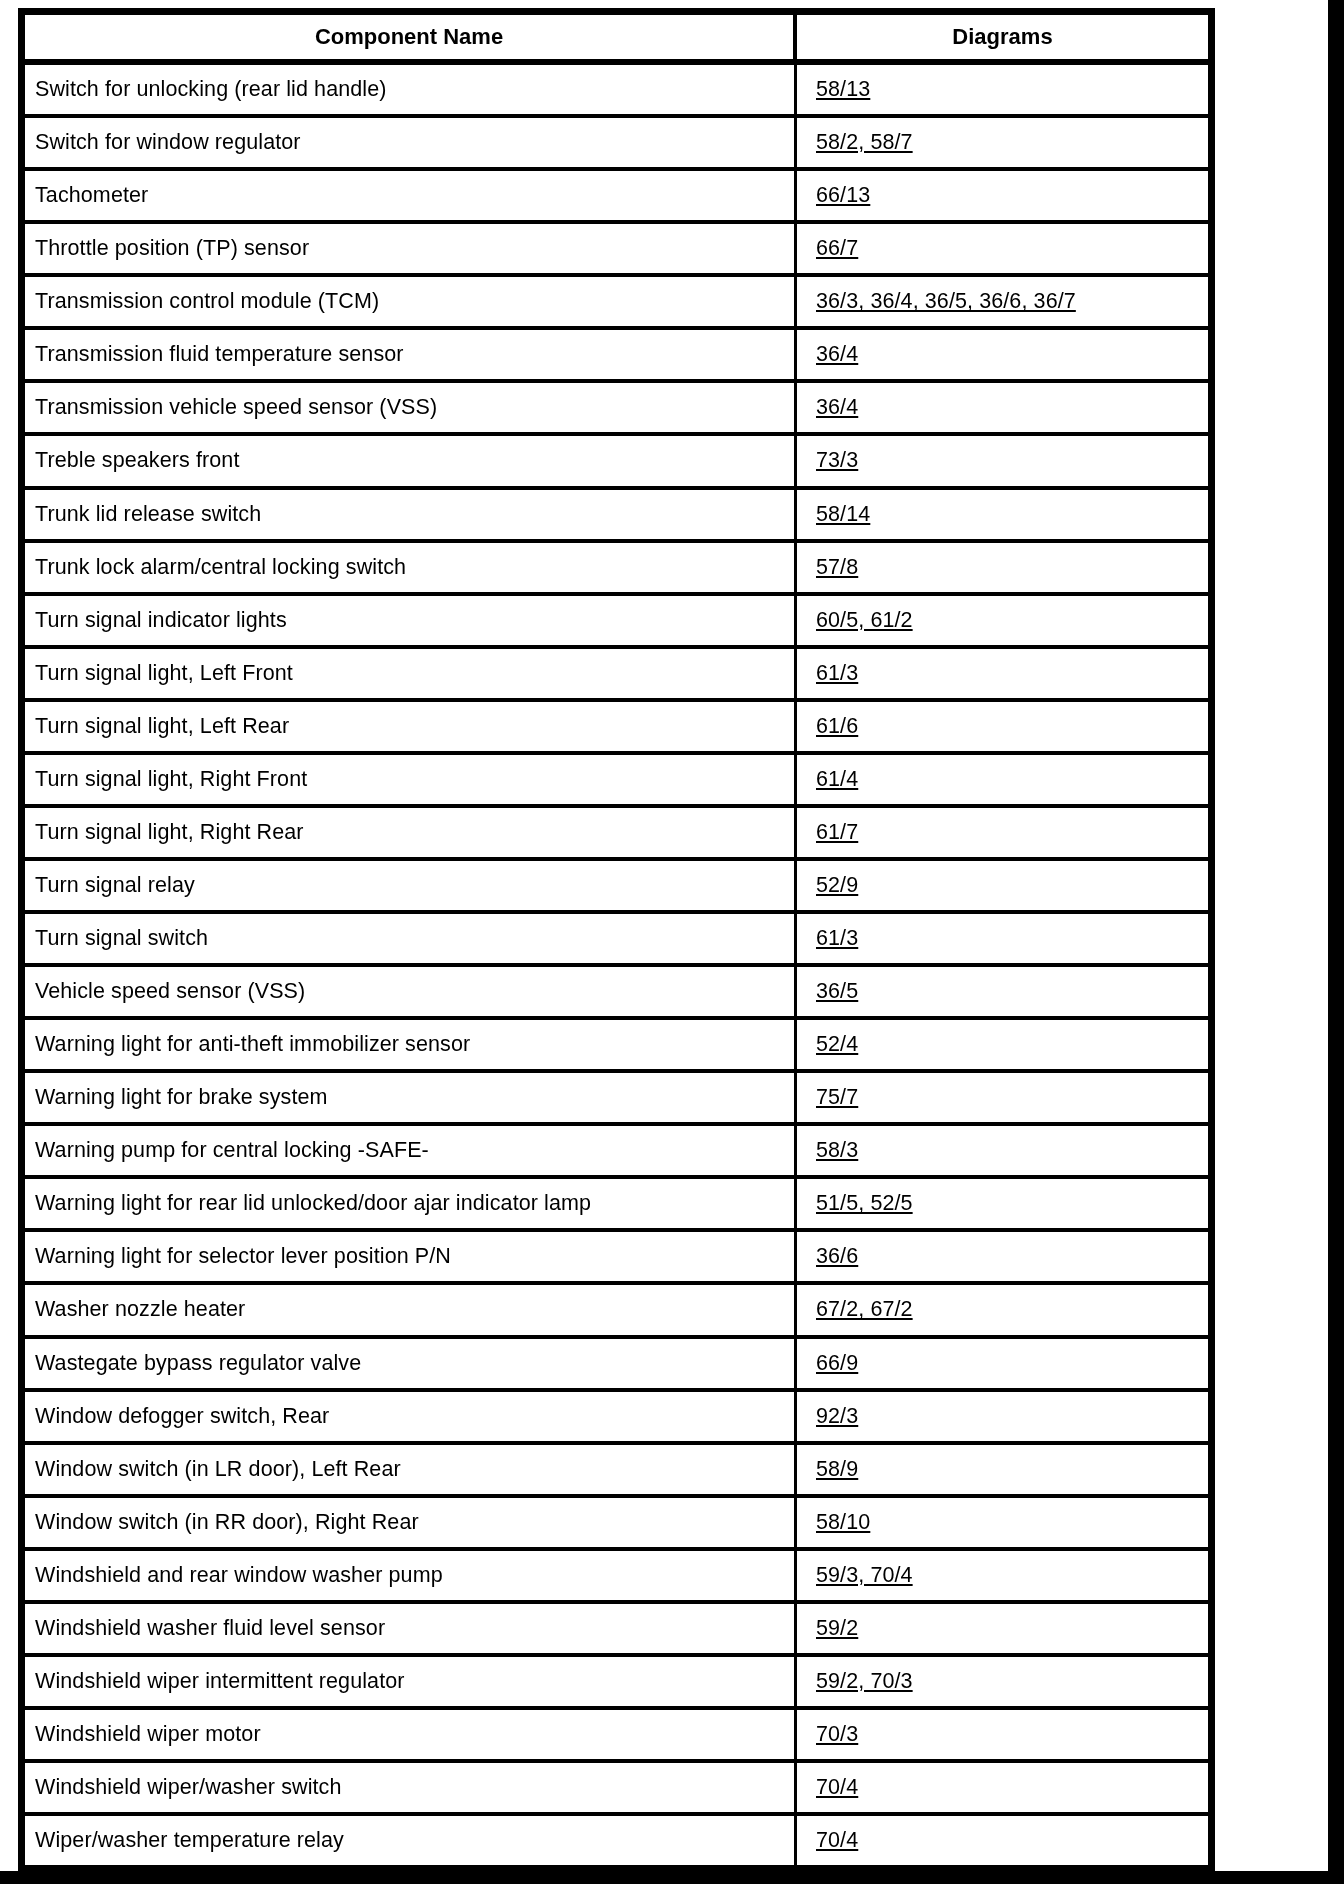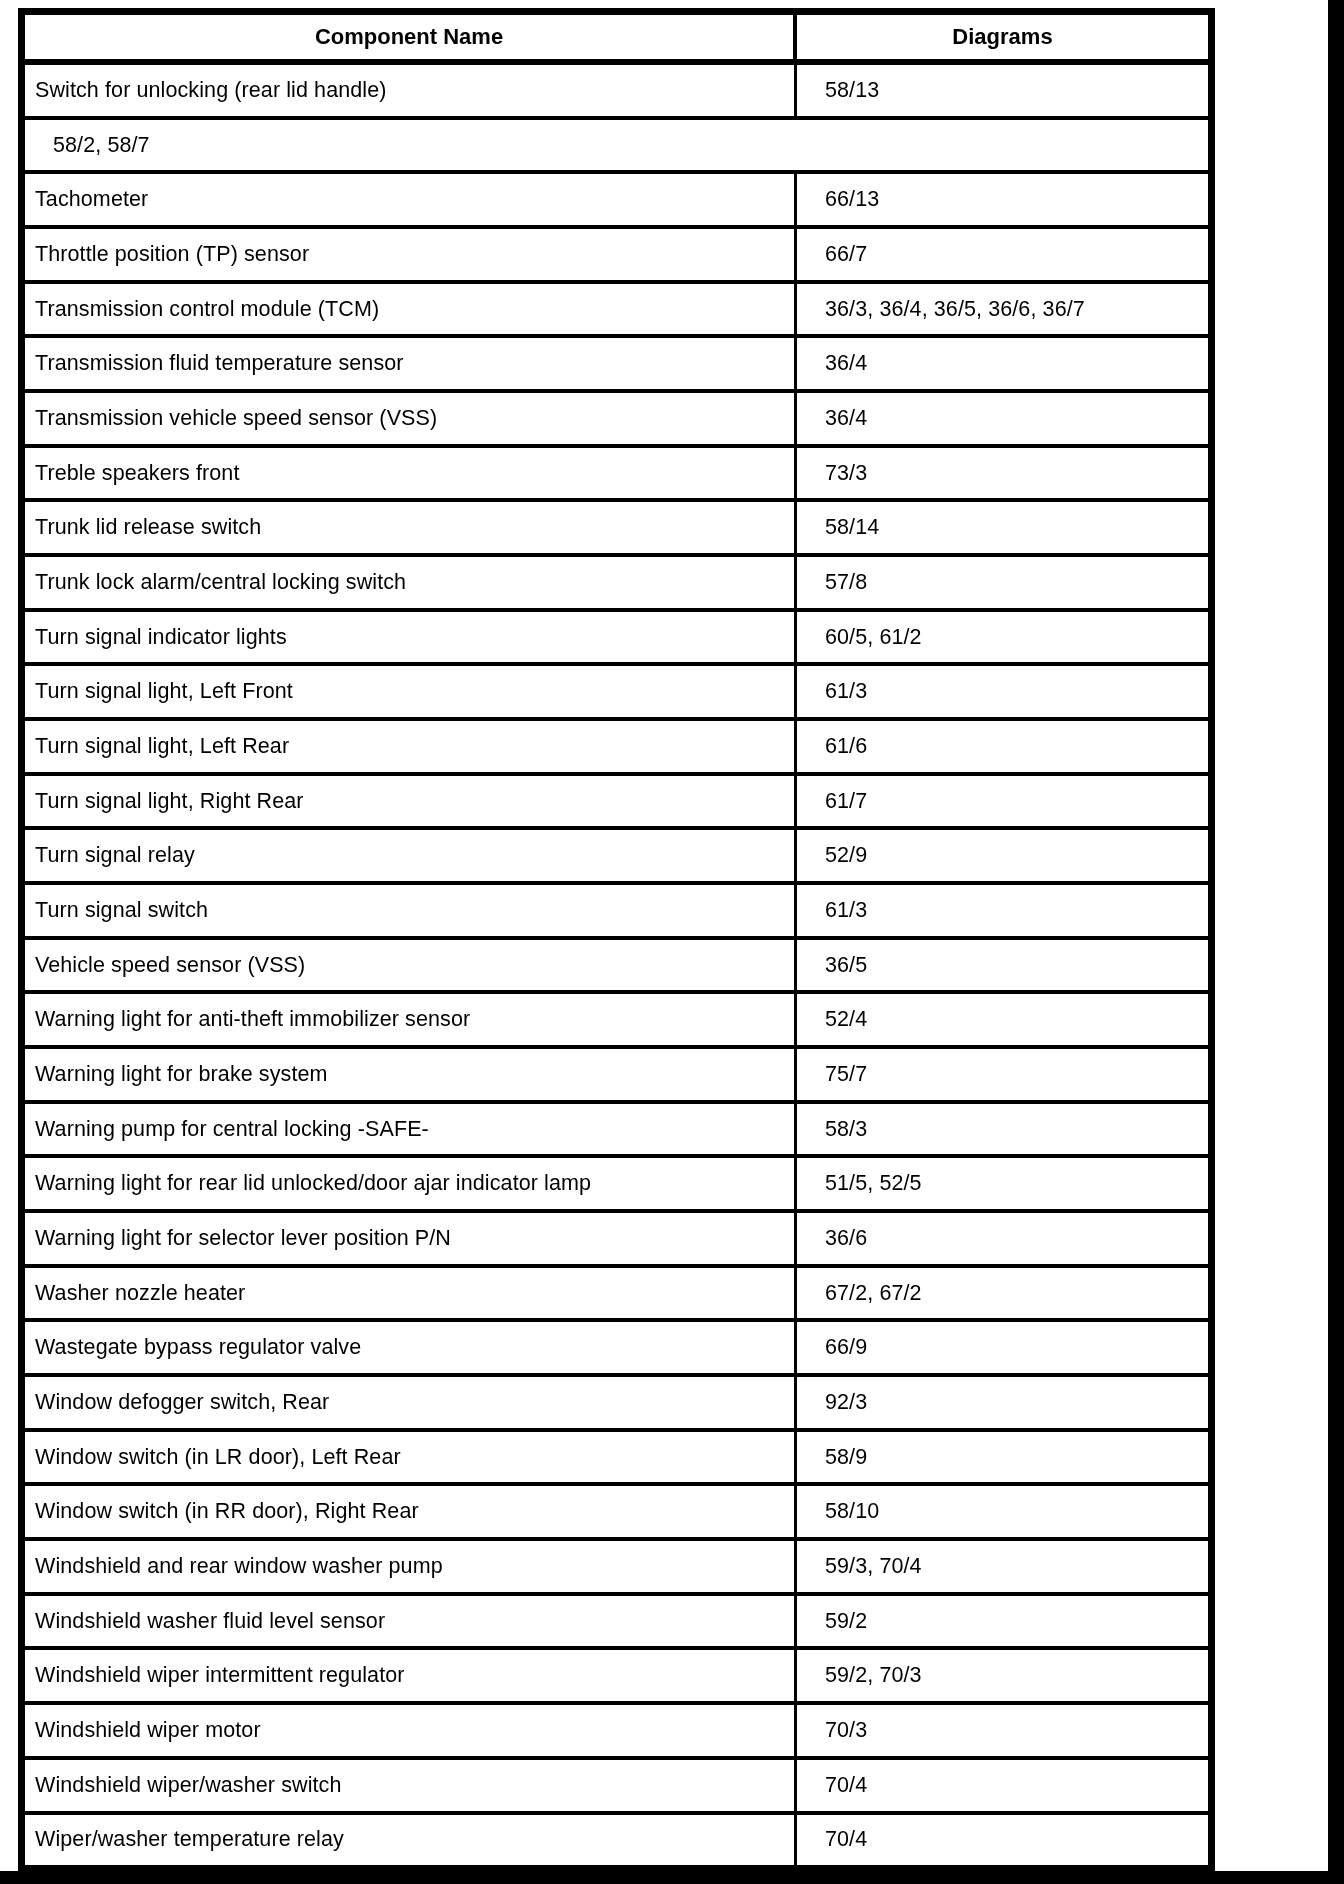--- a/index.html
+++ b/index.html
@@ -86,41 +86,43 @@
     white-space: nowrap;
     overflow: hidden;
   }
   .cell.col1 {
     width: 772px;
     border-right: 3px solid #000000;
     padding-left: 10px;
   }
   .cell.col2 {
     flex: 1;
-    padding-left: 28px;
+    padding-left: 19px;
+    text-decoration: underline;
   }
 </style>
 </head>
 <body>
 
 <div class="scan-bar-right"></div>
 <div class="scan-bar-bottom"></div>
 
 <div class="doc-table">
   <div class="header-row">
     <div class="header-cell col1">Component Name</div>
     <div class="header-cell col2">Diagrams</div>
   </div>
   <div class="table-body">
   <div class="data-row">
     <div class="cell col1">Switch for unlocking (rear lid handle)</div>
     <div class="cell col2">58/13</div>
   </div>
 
   <div class="data-row">
+    <div class="cell col1">Switch for window regulator</div>
     <div class="cell col2">58/2, 58/7</div>
   </div>
 
   <div class="data-row">
     <div class="cell col1">Tachometer</div>
     <div class="cell col2">66/13</div>
   </div>
 
   <div class="data-row">
     <div class="cell col1">Throttle position (TP) sensor</div>
@@ -165,20 +167,24 @@
   <div class="data-row">
     <div class="cell col1">Turn signal light, Left Front</div>
     <div class="cell col2">61/3</div>
   </div>
 
   <div class="data-row">
     <div class="cell col1">Turn signal light, Left Rear</div>
     <div class="cell col2">61/6</div>
   </div>
 
+  <div class="data-row">
+    <div class="cell col1">Turn signal light, Right Front</div>
+    <div class="cell col2">61/4</div>
+  </div>
 
   <div class="data-row">
     <div class="cell col1">Turn signal light, Right Rear</div>
     <div class="cell col2">61/7</div>
   </div>
 
   <div class="data-row">
     <div class="cell col1">Turn signal relay</div>
     <div class="cell col2">52/9</div>
   </div>

